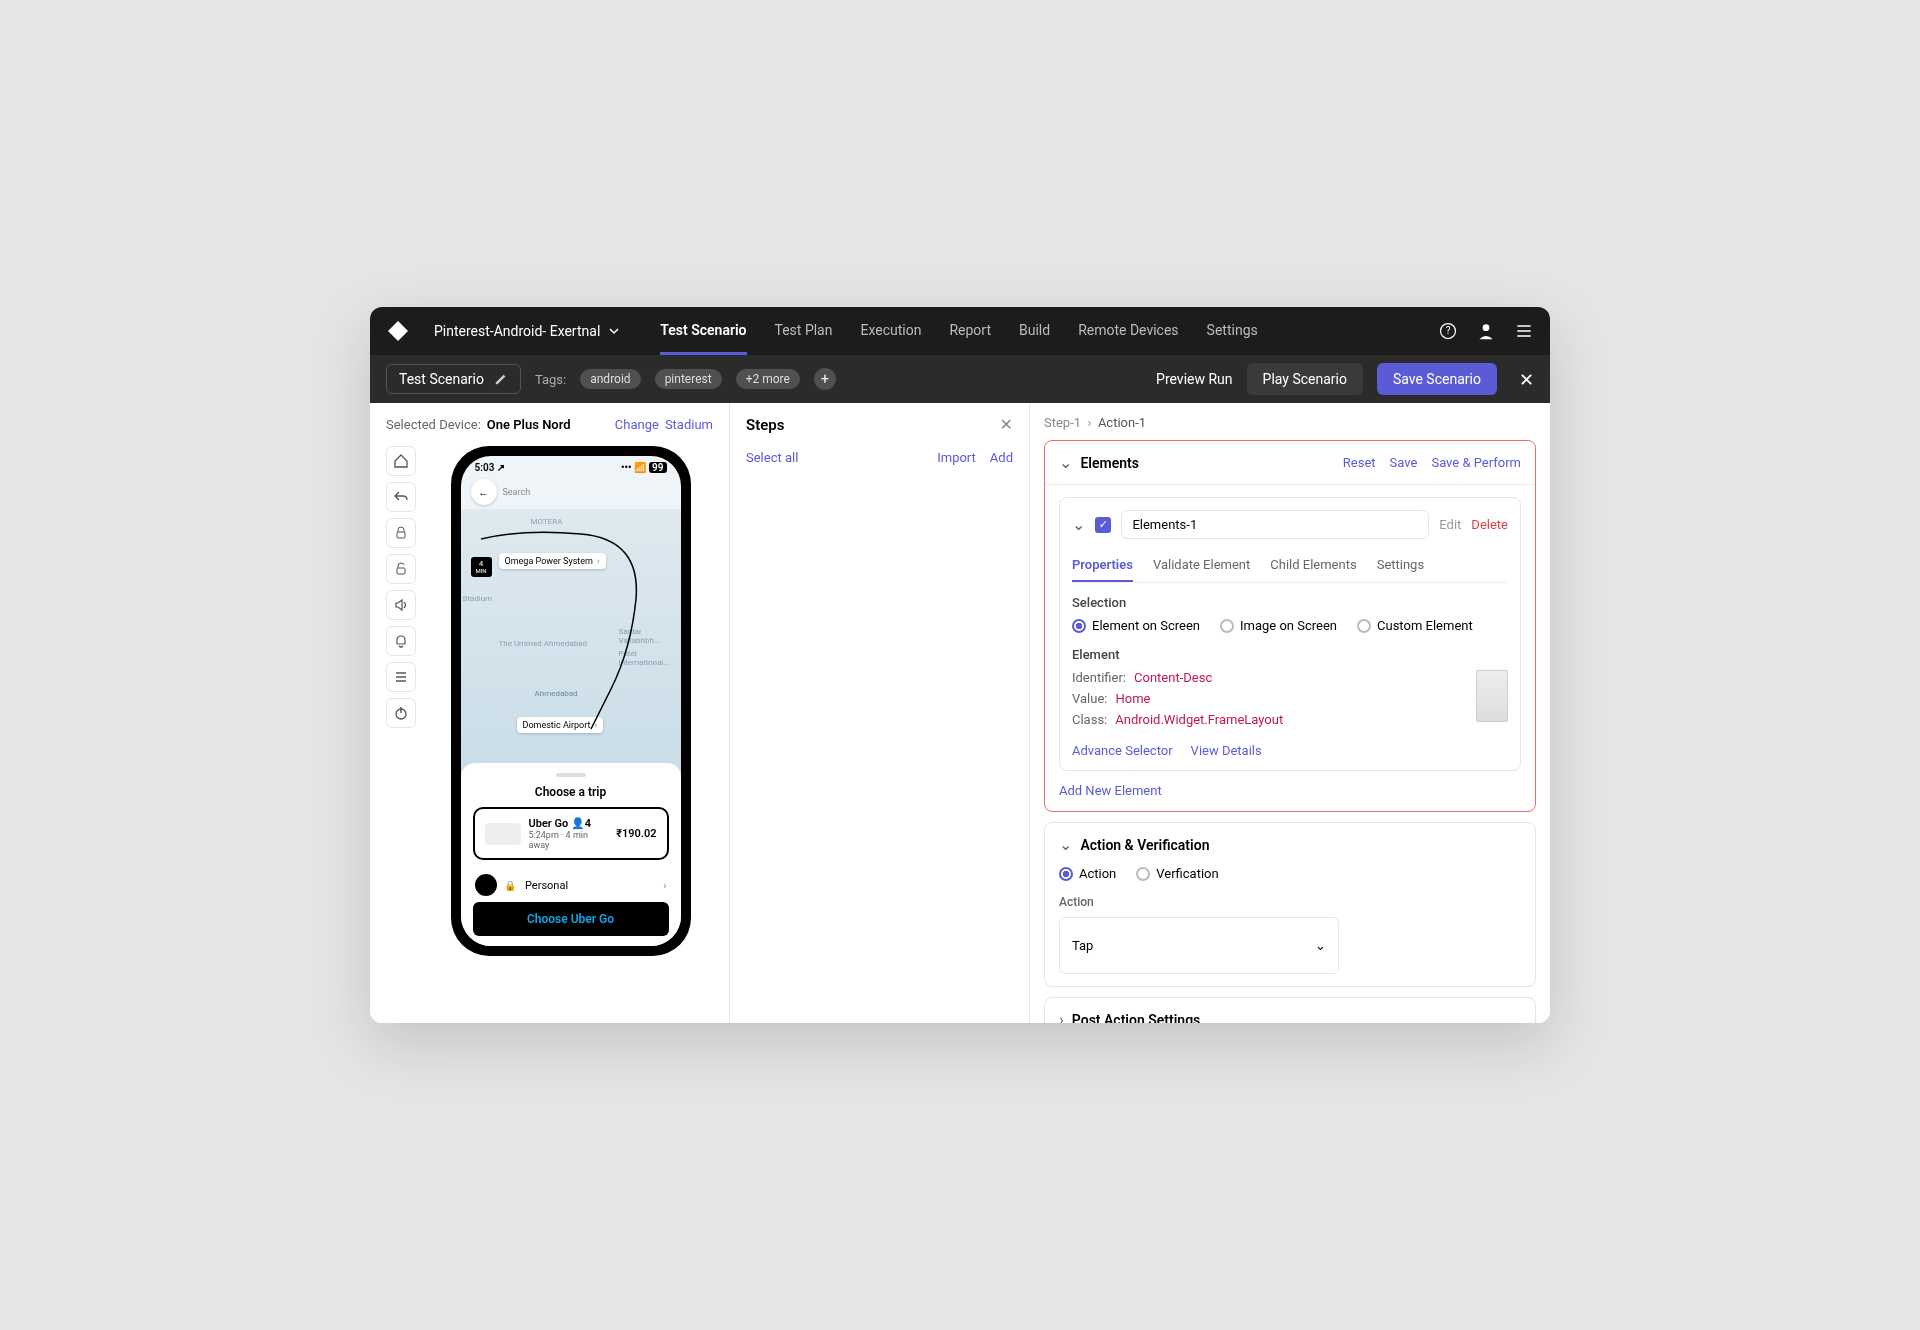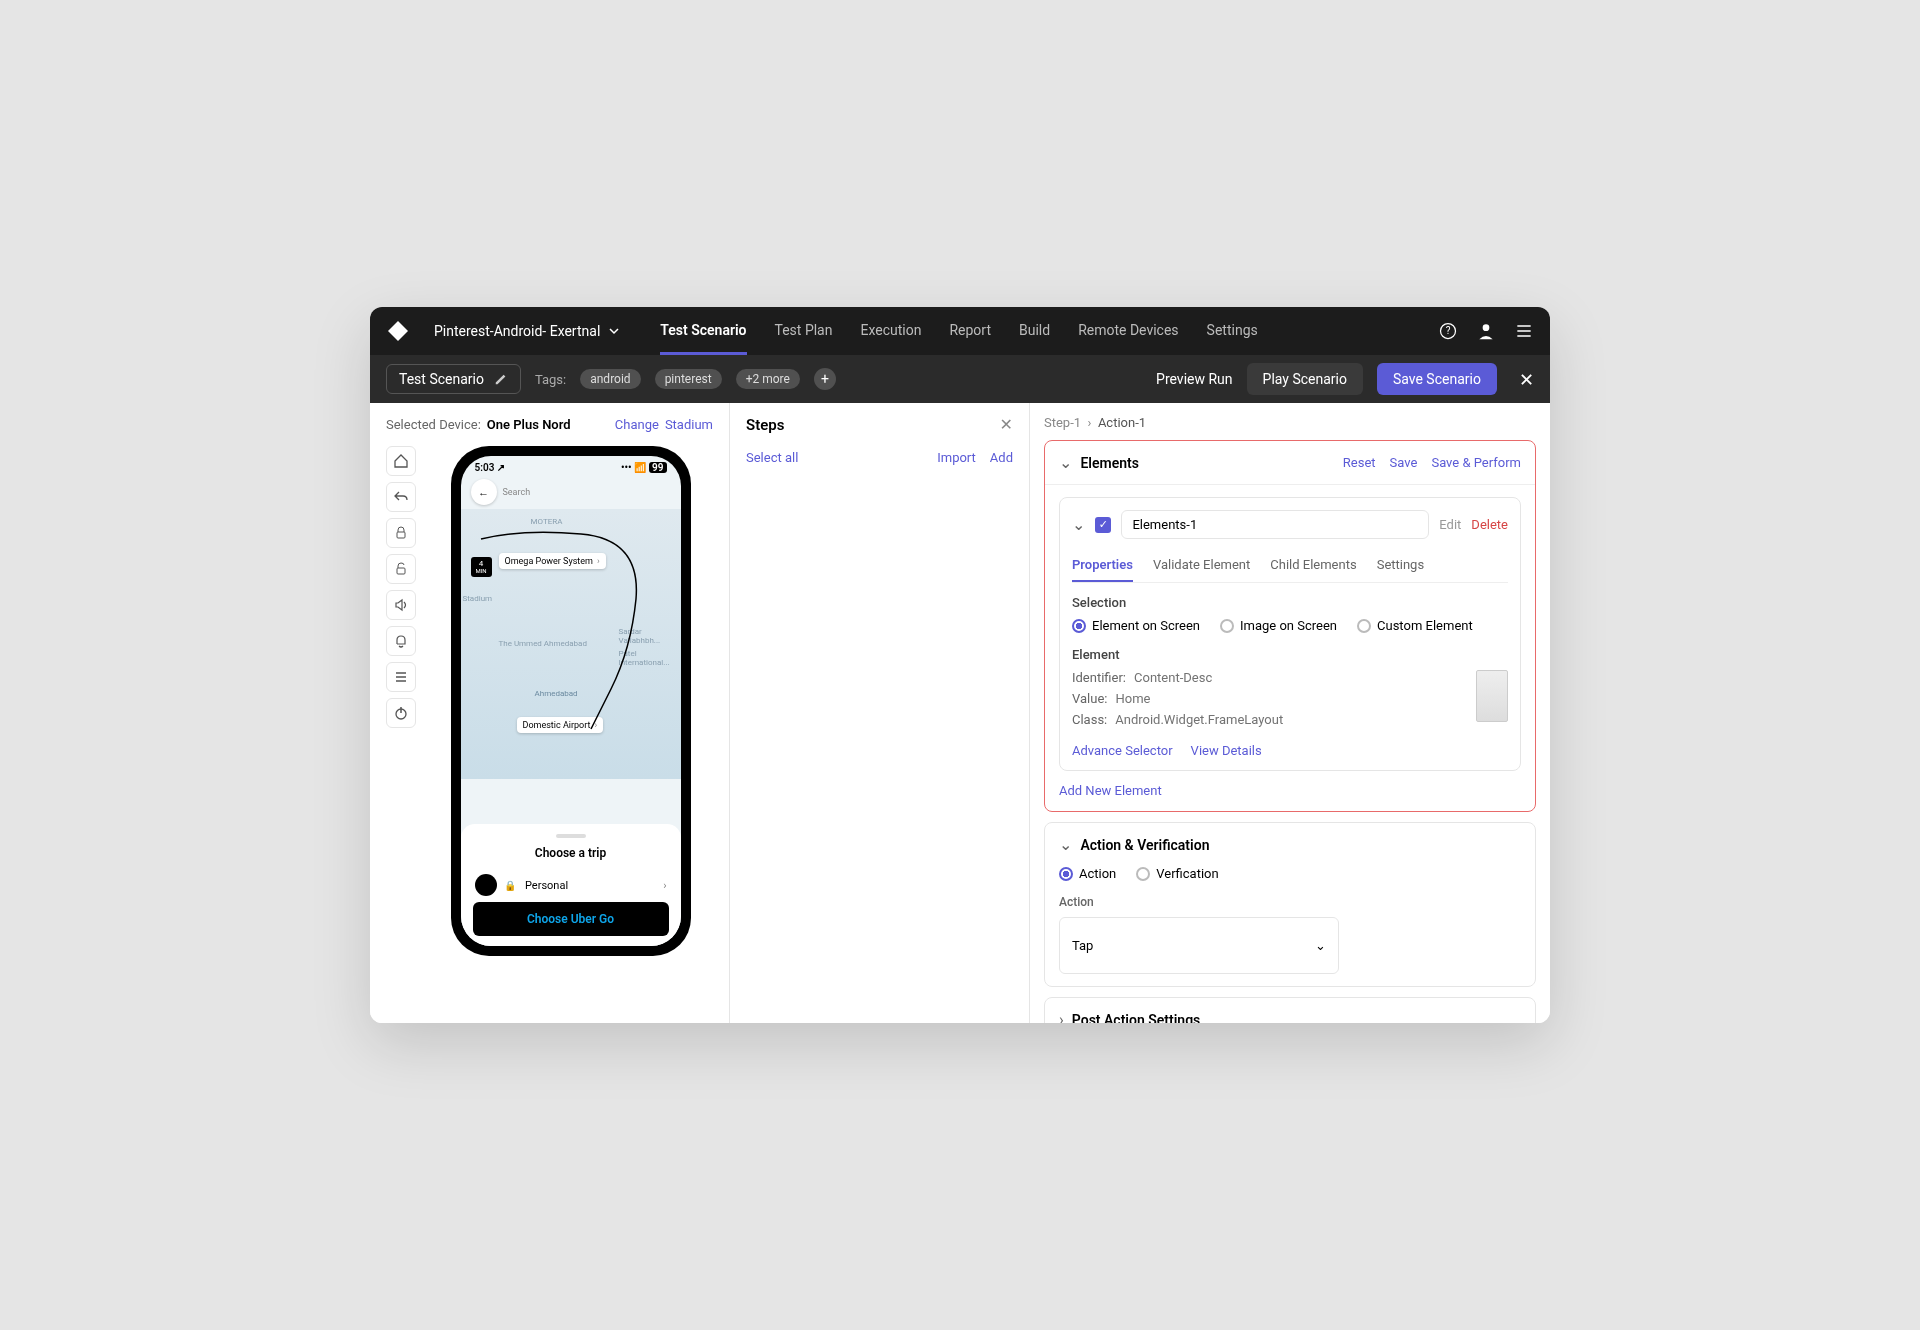--- a/index.html
+++ b/index.html
@@ -99,21 +99,21 @@
 .subtabs { display: flex; gap: 20px; border-bottom: 1px solid #eee; margin-bottom: 12px; }
 .subtab { font-size: 13px; padding: 8px 0; cursor: pointer; color: #666; border-bottom: 2px solid transparent; }
 .subtab.active { color: #5b5bd6; border-bottom-color: #5b5bd6; font-weight: 600; }
 .section-lbl { font-size: 13px; color: #444; margin-bottom: 8px; font-weight:500; }
 .radio-row { display: flex; gap: 20px; margin-bottom: 14px; font-size: 13px; }
 .radio-opt { display: flex; align-items: center; gap: 6px; cursor: pointer; }
 .radio { width: 14px; height: 14px; border: 2px solid #bbb; border-radius: 50%; }
 .radio.checked { border-color: #5b5bd6; background: radial-gradient(#5b5bd6 45%, #fff 50%); }
 .kv { display: flex; gap: 8px; font-size: 13px; margin-bottom: 6px; }
 .kv .k { color: #666; }
-.kv .v { color: #737373; }
+.kv .v { color: #be185d; }
 .elem-body-row { display: flex; gap: 12px; }
 .elem-body-row .left-kv { flex: 1; }
 .mini-thumb { width: 32px; height: 52px; background: linear-gradient(#eee,#ddd); border: 1px solid #ccc; border-radius: 2px; }
 .link-row { display: flex; gap: 18px; margin-top: 10px; font-size: 13px; }
 .addnew { color: #5b5bd6; font-size: 13px; cursor: pointer; margin-top: 12px; display: inline-block; }
 .select-box { border: 1px solid #e5e5e5; border-radius: 6px; padding: 20px 12px; display: flex; justify-content: space-between; align-items: center; font-size: 13px; margin-top: 6px; cursor: pointer; width: 280px; }
 </style>
 </head>
 <body>
 
@@ -258,20 +258,28 @@
               <span style="position:absolute;top:140px;left:158px;font-size:8px;color:#8aa0b0">Patel International...</span>
               <span style="position:absolute;top:180px;left:74px;font-size:8px;color:#6b8aa0">Ahmedabad</span>
               <span style="position:absolute;top:85px;left:2px;font-size:8px;color:#8aa0b0">Stadium</span>
               <svg style="position:absolute;top:0;left:0;width:100%;height:100%">
                   <path d="M20 30 Q60 20 120 25 Q180 30 175 90 Q170 140 150 180 Q135 210 130 220" stroke="#000" fill="none" stroke-width="1.5"></path>
                 </svg>
             </div>
             <div class="bottom-sheet">
               <div class="handle"></div>
               <div class="choose-title">Choose a trip</div>
+              <div class="ride-card">
+                <div class="car-ico"></div>
+                <div class="ride-mid">
+                  <div class="ride-name"><span>Uber Go</span> 👤<span>4</span></div>
+                  <div class="ride-sub">5:24pm · 4 min away</div>
+                </div>
+                <div class="ride-price">₹190.02</div>
+              </div>
               <div class="personal-row">
                 <div class="avatar-sm"></div>
                 <span style="font-size:10px">🔒</span>
                 <span>Personal</span>
                 <span style="margin-left:auto;color:#888">›</span>
               </div>
               <div class="choose-btn">Choose Uber Go</div>
             </div>
           </div>
         </div>

